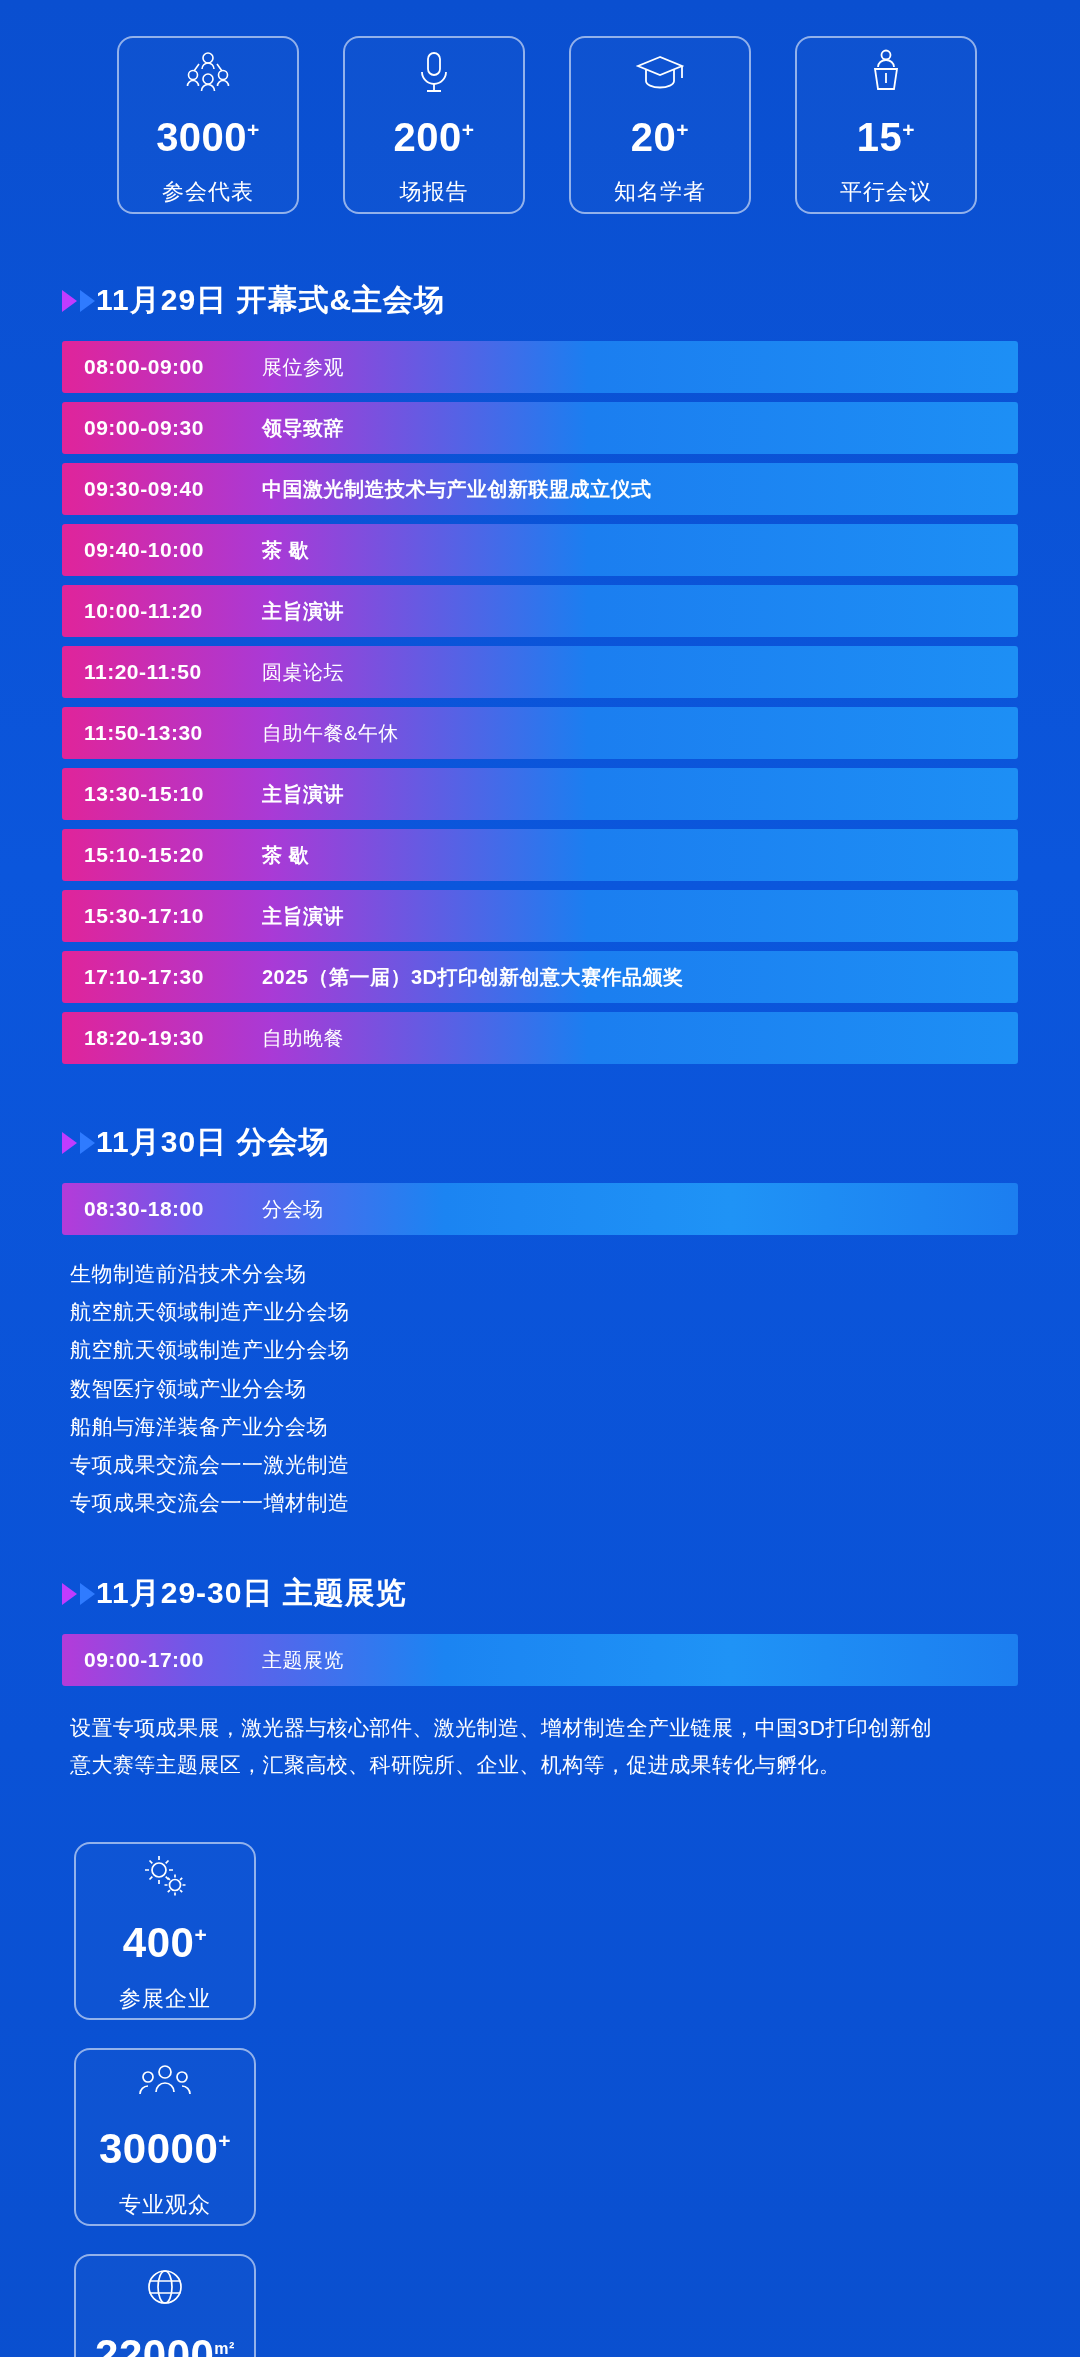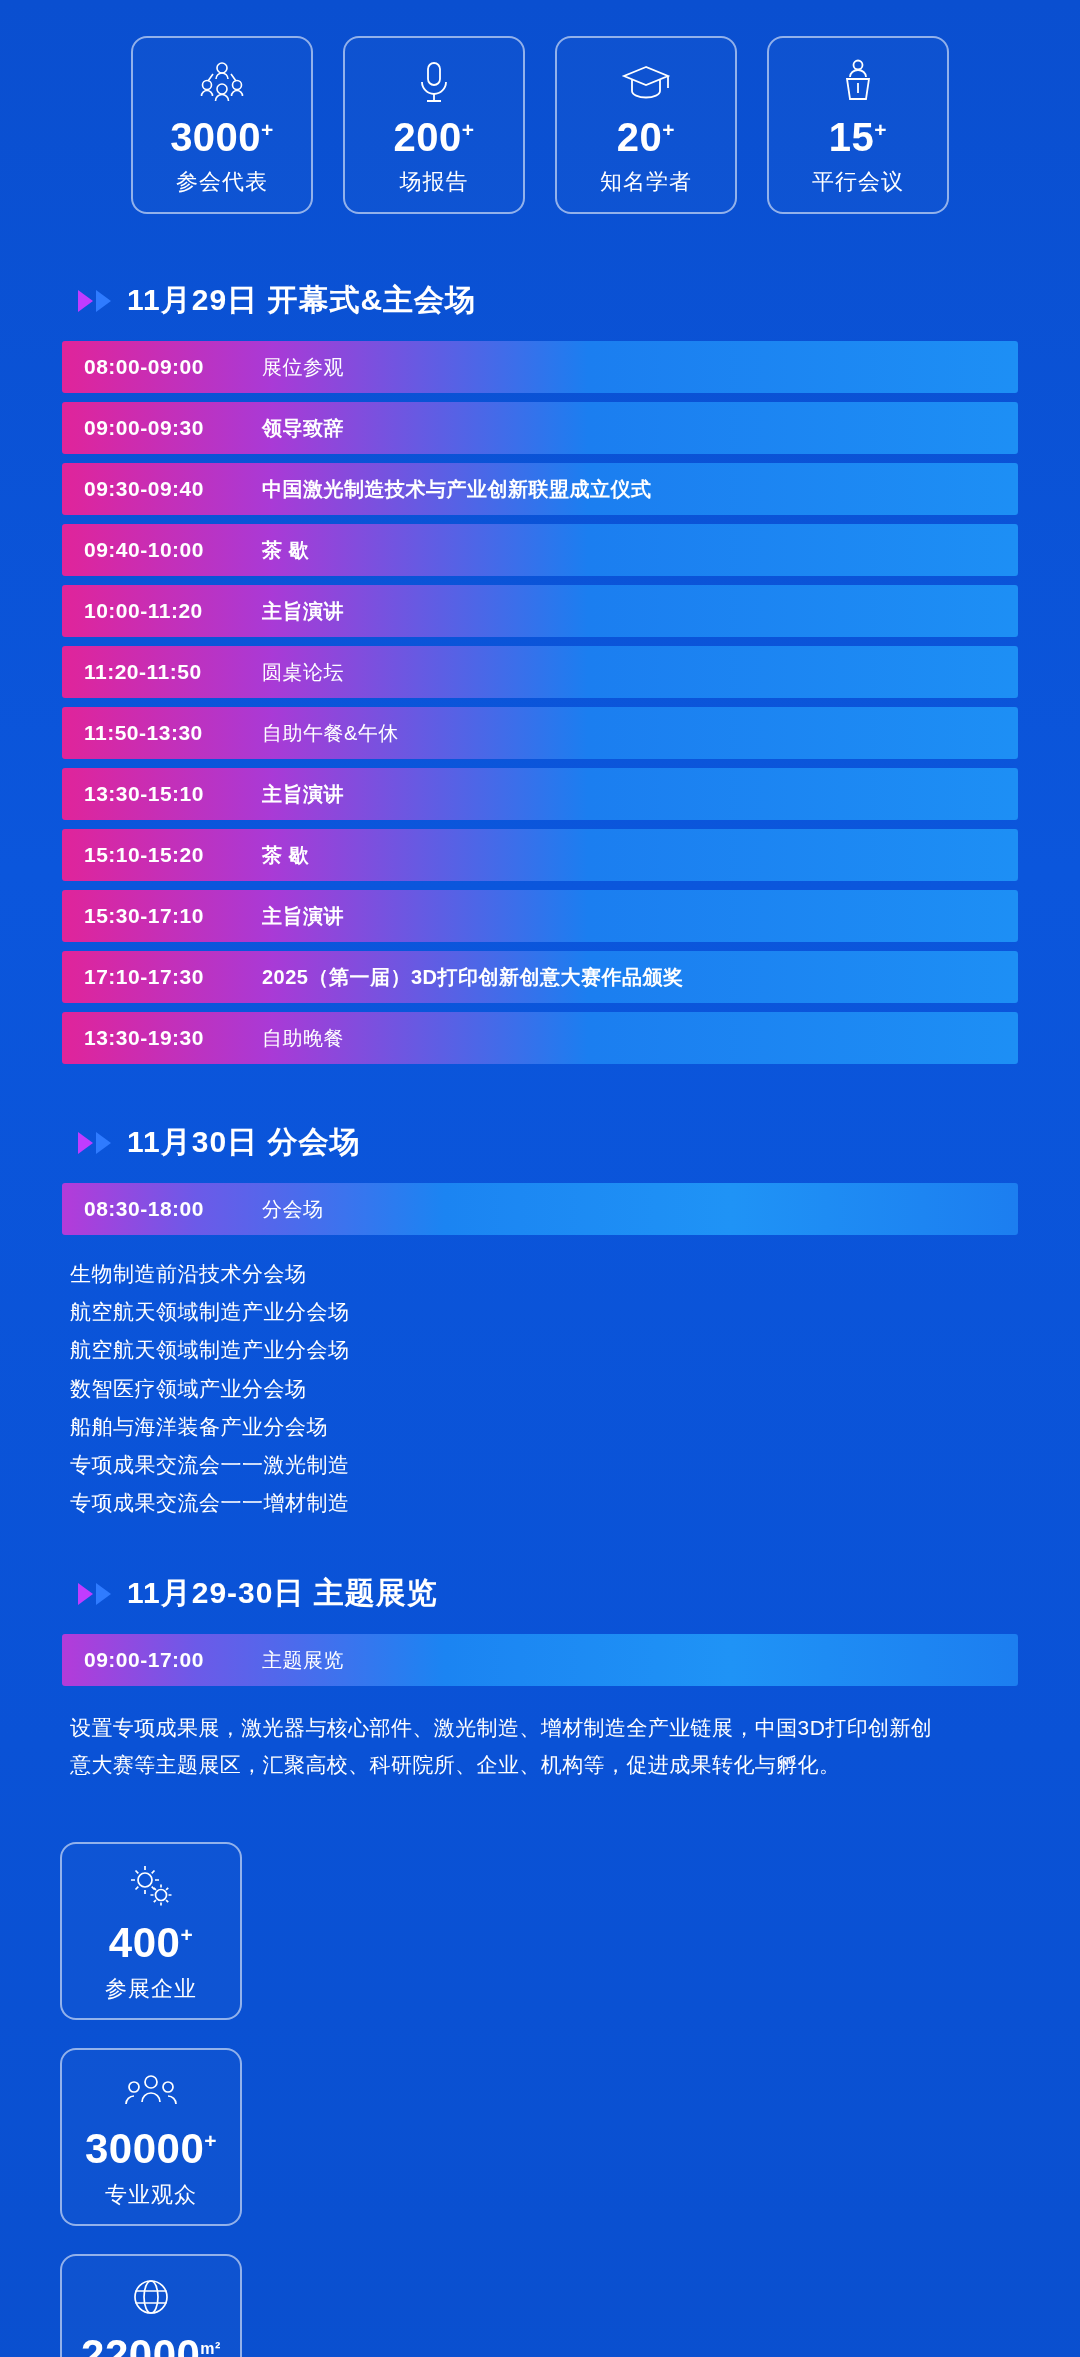--- a/index.html
+++ b/index.html
@@ -28,22 +28,23 @@
   }
   .stat-card {
     width: 182px;
     height: 178px;
     border: 2px solid rgba(255,255,255,0.55);
     border-radius: 16px;
     display: flex;
     flex-direction: column;
     align-items: center;
     justify-content: center;
-    gap: 2px;
+    gap: 12px;
     background: rgba(255,255,255,0.02);
+    margin-left: 14px;
   }
   .stat-icon { height: 56px; display: flex; align-items: center; justify-content: center; }
   .stat-icon svg { display: block; }
   .stat-value {
     font-size: 40px;
     font-weight: 700;
     letter-spacing: 0.5px;
     line-height: 1.1;
     margin-top: 4px;
   }
@@ -53,25 +54,24 @@
     font-size: 22px;
     letter-spacing: 1px;
     margin-top: 6px;
     font-weight: 400;
   }
 
   
   .section-head {
     display: flex;
     align-items: center;
-    gap: 16px;
+    gap: 1px;
     padding: 0 0 0 62px;
     margin-top: 58px;
     margin-bottom: 20px;
-    margin-left: 16px;
   }
   .tri-icon { display: flex; align-items: center; gap: 3px; }
   .tri {
     width: 0; height: 0;
     border-top: 11px solid transparent;
     border-bottom: 11px solid transparent;
     border-left: 15px solid #c03cff;
   }
   .tri.second { border-left-color: #2f7bff; }
   .section-title {
@@ -265,21 +265,21 @@
     </div>
     <div class="row">
       <div class="time">15:30-17:10</div>
       <div class="title">主旨演讲</div>
     </div>
     <div class="row">
       <div class="time">17:10-17:30</div>
       <div class="title">2025（第一届）3D打印创新创意大赛作品颁奖</div>
     </div>
     <div class="row plain">
-      <div class="time">13:30-19:30</div>
+      <div class="time">18:20-19:30</div>
       <div class="title">自助晚餐</div>
     </div>
   </div>
 
   <div class="section-head">
     <span class="tri-icon">
       <span class="tri"></span>
         <span class="tri second"></span>
     </span>
     <span class="section-title">11月30日  分会场</span>

